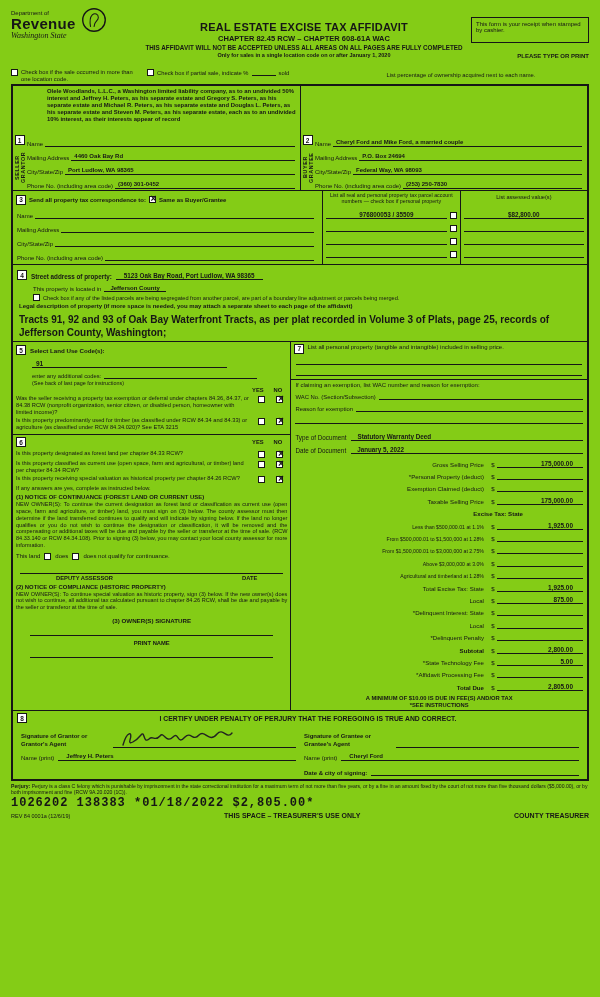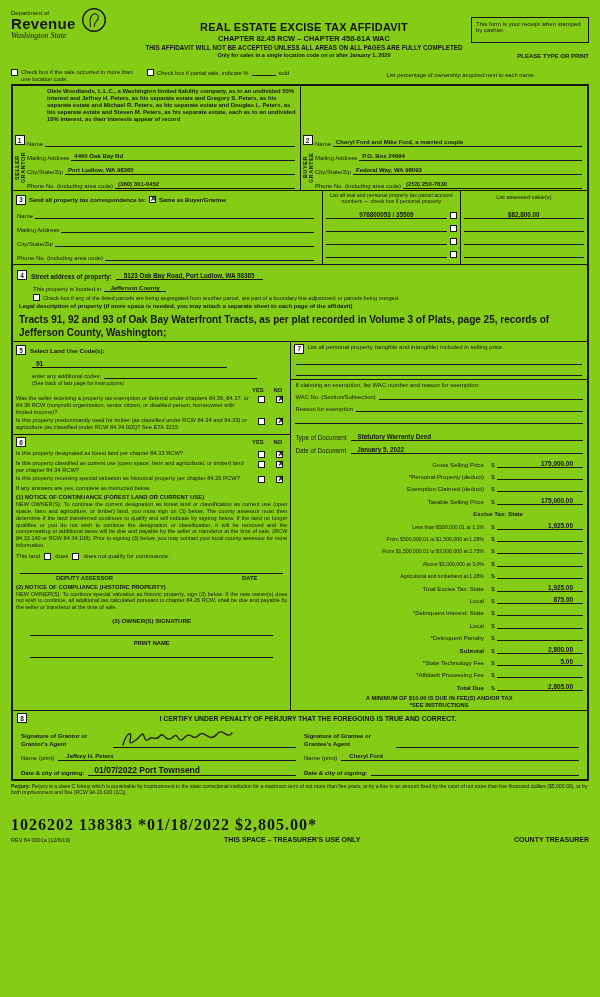--- a/index.html
+++ b/index.html
@@ -120,21 +120,21 @@
 .siglabel{font-size:6px;font-weight:bold;line-height:1.2;width:92px}
 .sigarea{display:flex;align-items:flex-end}
 .sigdraw{flex:1;border-bottom:1px solid #161616;height:22px;position:relative}
 .sigdraw svg{position:absolute;left:4px;bottom:-4px}
 .nprow{display:flex;gap:4px;align-items:flex-end;height:13px;font-size:6px}
 .npfill{flex:1;border-bottom:1px solid #161616;min-height:8px;font-weight:bold;padding:0 8px}
 .dcrow{display:flex;gap:4px;align-items:flex-end;height:15px;font-size:6px}
 .dcfill{flex:1;border-bottom:1px solid #161616;min-height:10px;font-weight:bold;font-size:8.5px;padding:0 6px;white-space:nowrap}
 
 .perjury{font-size:5.1px;line-height:1.25;margin-top:2px}
-.stamp{font-family:Liberation Serif, serif;font-size:16px;font-weight:bold;letter-spacing:1px;margin-top:20px}
+.stamp{font-family:Liberation Mono, monospace;font-size:12px;font-weight:bold;letter-spacing:1px;margin-top:0}
 .bottomrow{display:flex;justify-content:space-between;align-items:flex-end;margin-top:2px}
 .rev{font-size:5.5px}
 .tspace{font-size:7px;font-weight:bold}
 .ctreas{font-size:7px;font-weight:bold}
 </style>
 </head>
 <body>
 
 <div class="page">
 
@@ -143,21 +143,21 @@
       <span class="logo-dept">Department of</span>
       <svg class="logo-mark" viewBox="0 0 30 30">
         <circle cx="15" cy="15" r="13" fill="none" stroke="#161616" stroke-width="1.6"></circle>
         <path d="M11 23 C10 17 10 12 13 9 C16 6.5 20 8 20 12 C20 15 17 16.5 16 19 L15 23" fill="none" stroke="#161616" stroke-width="1.2"></path>
       </svg>
       <span class="logo-rev">Revenue</span>
       <span class="logo-state">Washington State</span>
     </div>
     <div class="titleblock">
       <div class="ftitle">REAL ESTATE EXCISE TAX AFFIDAVIT</div>
-      <div class="fsub">CHAPTER 82.45 RCW – CHAPTER 458-61A WAC</div>
+      <div class="fsub">CHAPTER 82.45 RCW – CHAPTER 608-61A WAC</div>
       <div class="fwarn">THIS AFFIDAVIT WILL NOT BE ACCEPTED UNLESS ALL AREAS ON ALL PAGES ARE FULLY COMPLETED</div>
       <div class="fonly">Only for sales in a single location code on or after January 1, 2020</div>
     </div>
     <div class="receiptcol">
       <div class="receiptbox">This form is your receipt when stamped by cashier.</div>
       <div class="typeprint">PLEASE TYPE OR PRINT</div>
     </div>
   </div>
 
   <div class="toprow">
@@ -556,24 +556,20 @@
             <span class="siglabel">Signature of Grantor or Grantor's Agent</span>
             <span class="sigdraw">
               <svg width="120" height="24" viewBox="0 0 120 24">
                 <path d="M6 18 C10 4 16 4 13 13 C11 19 19 14 24 8 C28 3 26 17 32 12 C36 8 38 15 43 9 C47 4 49 17 56 10 C62 4 60 19 68 10 C74 4 76 15 82 8 C88 2 92 17 100 7 C106 0 110 13 115 6" fill="none" stroke="#222" stroke-width="1.4" stroke-linecap="round"></path>
               </svg>
             </span>
           </div>
           <div class="nprow">
             <span>Name (print)</span>
             <span class="npfill">Jeffrey H. Peters</span>
-          </div>
-          <div class="dcrow">
-            <span class="b">Date &amp; city of signing:</span>
-            <span class="dcfill">01/07/2022 Port Townsend</span>
           </div>
         </div>
         <div class="sigcol">
           <div class="sigarea">
             <span class="siglabel">Signature of Grantee or Grantee's Agent</span>
             <span class="sigdraw"></span>
           </div>
           <div class="nprow">
             <span>Name (print)</span>
             <span class="npfill">Cheryl Ford</span>

